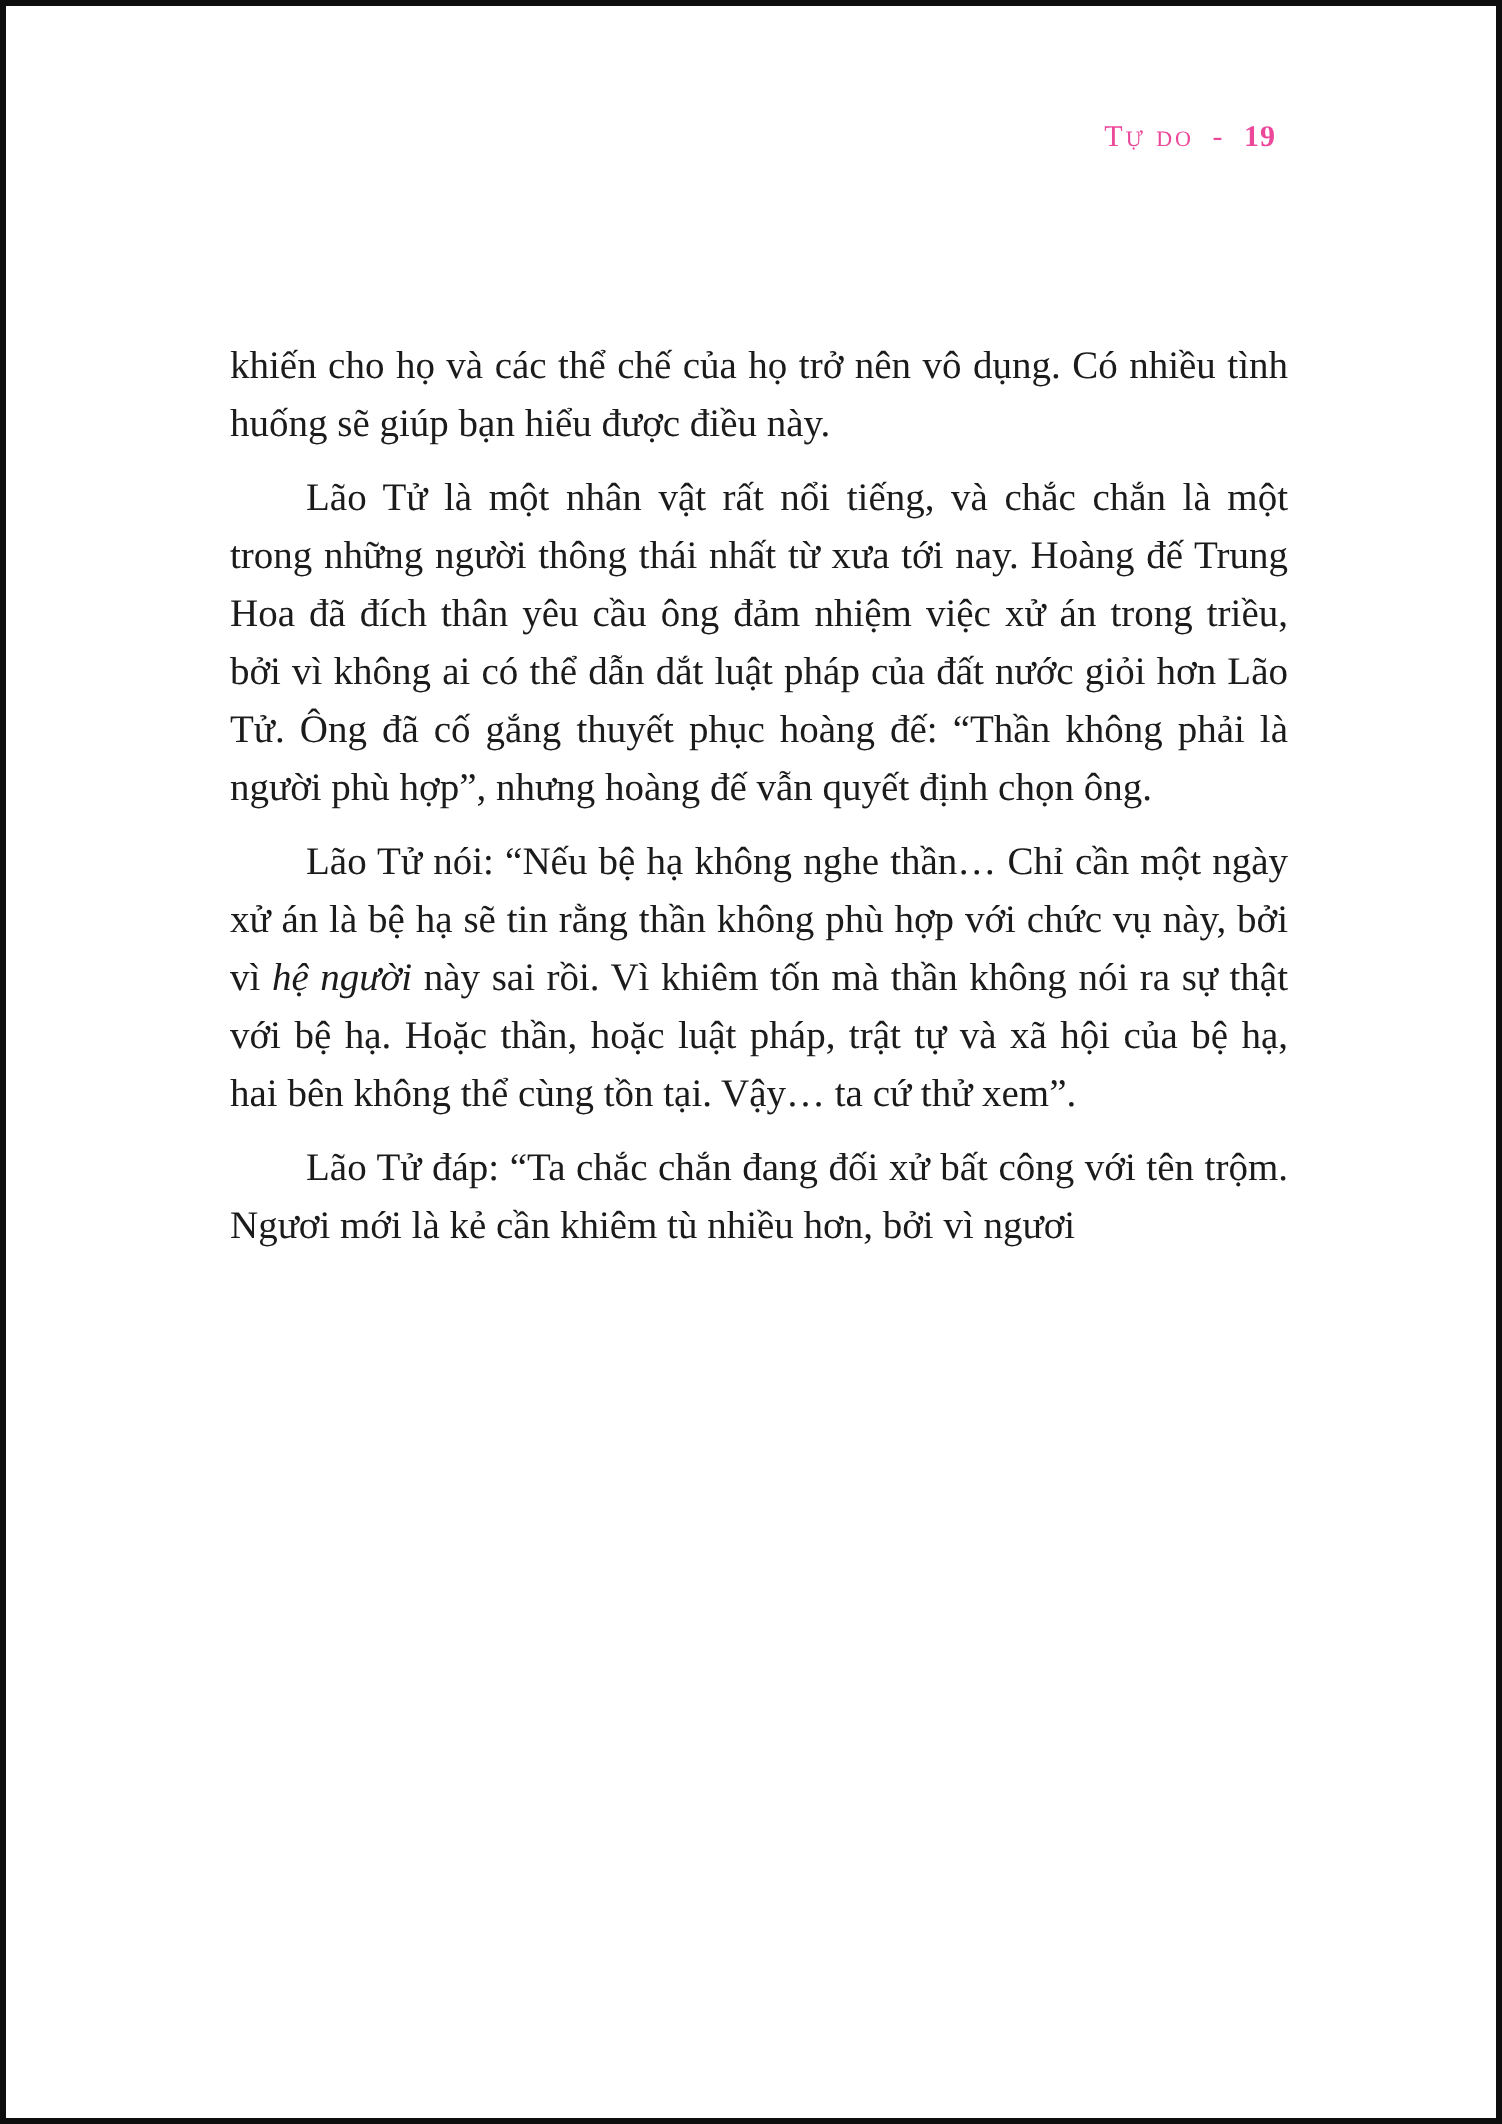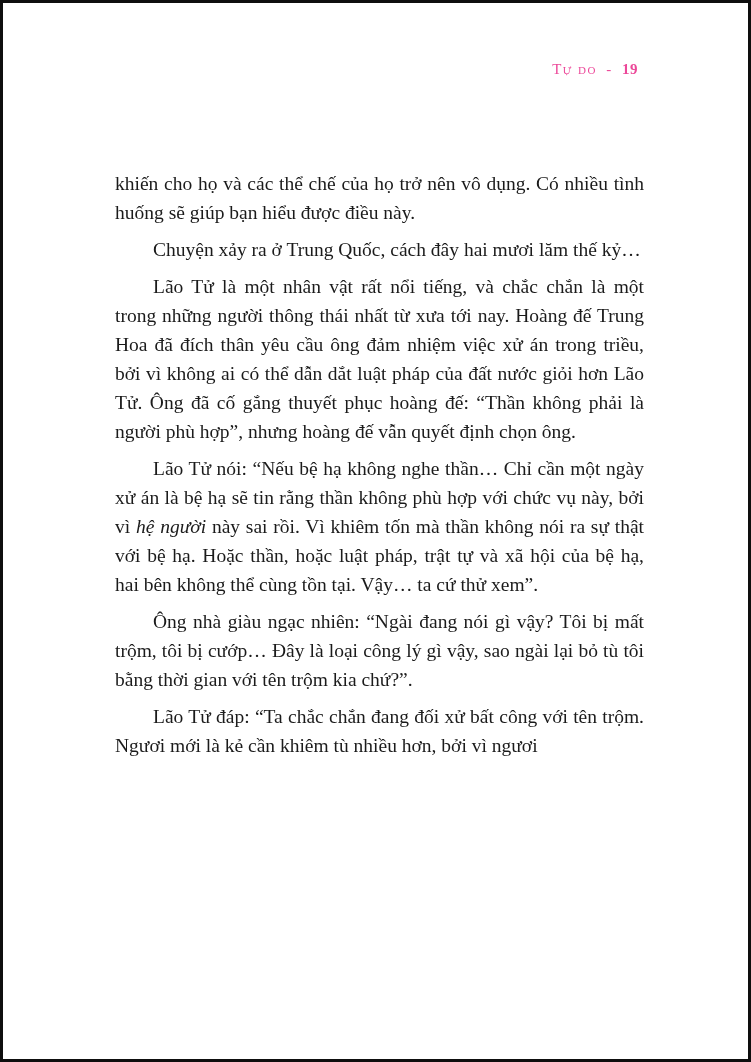--- a/index.html
+++ b/index.html
@@ -61,19 +61,17 @@
 <body>
 
 <div class="page">
   <div class="page-header">
     <span class="running-title">Tự do</span>
     <span class="header-sep">-</span>
     <span class="page-number">19</span>
   </div>
   <div class="body-text">
       <p class="para"><span>khiến cho họ và các thể chế của họ trở nên vô dụng. Có nhiều tình huống sẽ giúp bạn hiểu được điều này.</span></p>
-      <p class="para indent"><span>Chuyện xảy ra ở Trung Quốc, cách đây hai mươi lăm thế kỷ…</span></p>
       <p class="para indent"><span>Lão Tử là một nhân vật rất nổi tiếng, và chắc chắn là một trong những người thông thái nhất từ xưa tới nay. Hoàng đế Trung Hoa đã đích thân yêu cầu ông đảm nhiệm việc xử án trong triều, bởi vì không ai có thể dẫn dắt luật pháp của đất nước giỏi hơn Lão Tử. Ông đã cố gắng thuyết phục hoàng đế: “Thần không phải là người phù hợp”, nhưng hoàng đế vẫn quyết định chọn ông.</span></p>
       <p class="para indent"><span>Lão Tử nói: “Nếu bệ hạ không nghe thần… Chỉ cần một ngày xử án là bệ hạ sẽ tin rằng thần không phù hợp với chức vụ này, bởi vì </span><span class="italic">hệ người</span><span> này sai rồi. Vì khiêm tốn mà thần không nói ra sự thật với bệ hạ. Hoặc thần, hoặc luật pháp, trật tự và xã hội của bệ hạ, hai bên không thể cùng tồn tại. Vậy… ta cứ thử xem”.</span></p>
-      <p class="para indent"><span>Ông nhà giàu ngạc nhiên: “Ngài đang nói gì vậy? Tôi bị mất trộm, tôi bị cướp… Đây là loại công lý gì vậy, sao ngài lại bỏ tù tôi bằng thời gian với tên trộm kia chứ?”.</span></p>
       <p class="para indent"><span>Lão Tử đáp: “Ta chắc chắn đang đối xử bất công với tên trộm. Ngươi mới là kẻ cần khiêm tù nhiều hơn, bởi vì ngươi</span></p>
     </div>
 </div>
 
 </body></html>

